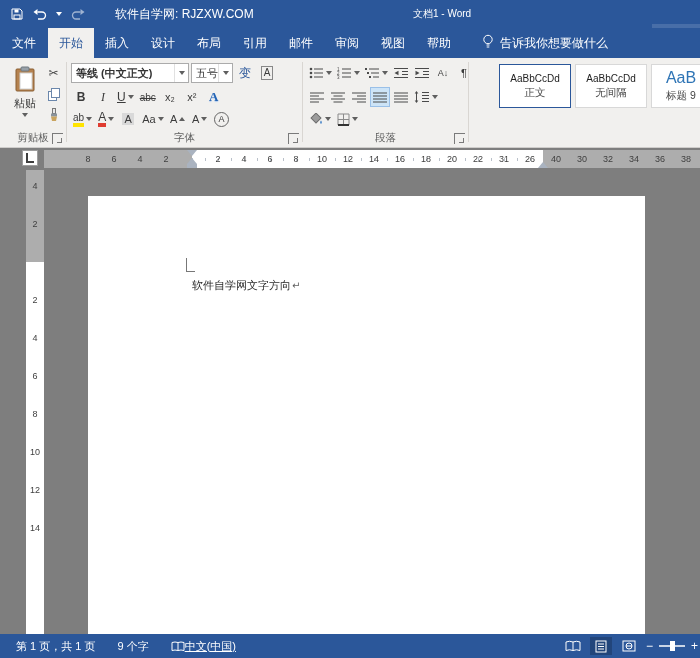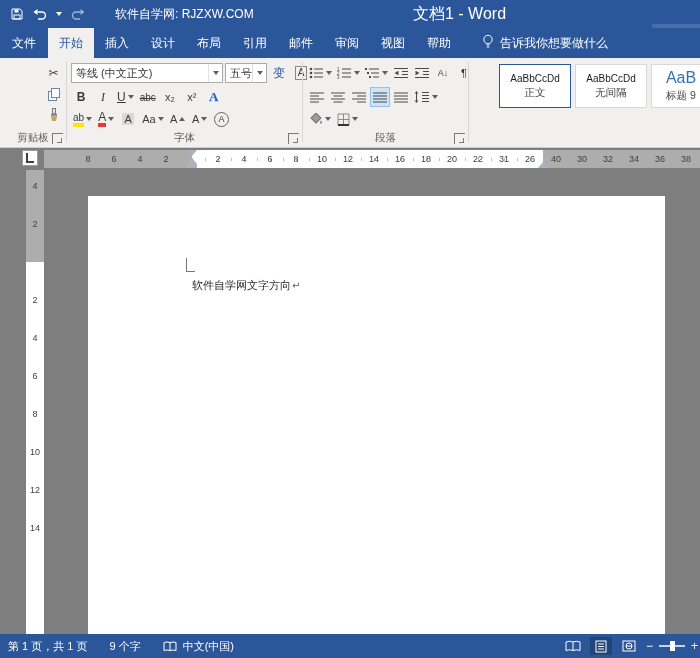--- a/index.html
+++ b/index.html
@@ -4,21 +4,21 @@
 <style>
   html,body{margin:0;padding:0;}
   body{font-family:"Liberation Sans","DejaVu Sans",sans-serif;-webkit-font-smoothing:antialiased;}
   .app{position:relative;width:700px;height:658px;overflow:hidden;background:#7e7e7e;cursor:default;}
 
   
   .titlebar{position:absolute;left:0;top:0;width:700px;height:28px;background:#2b579a;display:flex;align-items:center;color:#fff;}
   .qat{display:flex;align-items:center;gap:9px;padding-left:10px;}
   .qat .ico{display:inline-flex;align-items:center;}
   .doc-label{margin-left:30px;font-size:12px;color:#fff;white-space:nowrap;}
-  .wtitle{position:absolute;left:413px;top:0;line-height:28px;font-size:16px;color:#fff;white-space:nowrap;}
+  .wtitle{position:absolute;left:413px;top:0;line-height:28px;font-size:10px;color:#fff;white-space:nowrap;}
   .signin{position:absolute;right:0;top:0;height:28px;line-height:28px;padding:6px 12px;font-size:12px;background:rgba(255,255,255,.14);margin-top:24px;}
 
   
   .tabrow{position:absolute;left:0;top:28px;width:700px;height:30px;background:#2b579a;display:flex;align-items:stretch;color:#fff;font-size:12px;}
   .ftab{padding:0 12px;line-height:30px;}
   .tabs{display:flex;}
   .tab{padding:0 11px;line-height:30px;white-space:nowrap;}
   .tab.active{background:#f1f0ee;color:#2b579a;}
   .tellme{display:flex;align-items:center;gap:6px;margin-left:20px;white-space:nowrap;}
 
@@ -82,29 +82,29 @@
   .m-fl{position:absolute;left:143px;top:0;width:0;height:0;border-left:5px solid transparent;border-right:5px solid transparent;border-top:6px solid #aab3c0;}
   .m-hang{position:absolute;left:143px;bottom:4px;width:0;height:0;border-left:5px solid transparent;border-right:5px solid transparent;border-bottom:6px solid #aab3c0;}
   .m-box{position:absolute;left:143px;bottom:0;width:10px;height:4px;background:#aab3c0;}
   .m-right{position:absolute;left:494px;bottom:0;width:0;height:0;border-left:5px solid transparent;border-right:5px solid transparent;border-bottom:6px solid #aab3c0;}
   .vruler{position:absolute;left:26px;top:22px;width:18px;bottom:0;background:#adadad;}
   .vr-white{position:absolute;left:0;right:0;top:92px;bottom:0;background:#fff;}
   .vmn{position:absolute;left:0;width:18px;height:12px;line-height:12px;text-align:center;font-size:9px;color:#3f3f3f;}
   .vm1{top:10px;} .vm2{top:48px;}
   .vnums{position:absolute;left:0;top:111px;width:18px;display:flex;flex-direction:column;}
   .vnum{height:38px;line-height:38px;text-align:center;font-size:9px;color:#3f3f3f;}
-  .page{position:absolute;left:88px;top:48px;width:557px;bottom:0;background:#fff;padding-left:20px;}
+  .page{position:absolute;left:88px;top:48px;width:557px;bottom:0;background:#fff;}
   .cmark{position:absolute;left:98px;top:62px;width:8px;height:13px;border-left:1px solid #777;border-bottom:1px solid #777;}
   .docline{position:absolute;left:104px;top:82px;font-size:11px;color:#2b2b2b;white-space:nowrap;}
   .pmark{color:#5f5f5f;font-size:10px;margin-left:1px;}
 
   
   .statusbar{position:absolute;left:0;bottom:0;width:700px;height:24px;background:#2b579a;color:#fff;font-size:11px;display:flex;align-items:center;}
-  .sb-left{display:flex;align-items:center;gap:22px;padding-left:8px;}
-  .sb-lang{display:flex;align-items:center;gap:6px;}
+  .sb-left{display:flex;align-items:center;gap:22px;padding-left:16px;}
+  .sb-lang{display:flex;align-items:center;gap:0;text-decoration:underline;}
   .sb-right{position:absolute;right:2px;top:0;bottom:0;display:flex;align-items:center;gap:6px;}
   .vbtn{width:22px;height:18px;display:flex;align-items:center;justify-content:center;}
   .vbtn.active{background:rgba(0,0,0,.2);}
   .zoomtrack{position:relative;width:26px;height:2px;background:rgba(255,255,255,.75);}
   .zoomhandle{position:absolute;left:11px;top:-4px;width:5px;height:10px;background:#fff;}
   .zglyph{font-size:12px;}
 </style>
 </head>
 <body>
 
@@ -161,20 +161,31 @@
             <path d="M4.5 11 h3 M4.7 13 h2.6" stroke="#fff"></path>
           </svg>
       </span>
       <span>告诉我你想要做什么</span>
     </div>
   </div>
 
   <div class="ribbon">
 
     <div class="group" style="left:0;width:66px;">
+      <div class="pastebtn">
+        <span>
+          <svg width="22" height="26" viewBox="0 0 22 26">
+              <rect x="2" y="3" width="18" height="22" rx="1" fill="#b5824f" stroke="#8a5f33"></rect>
+              <rect x="6" y="7" width="12" height="16" fill="#fff" stroke="#d0d0d0"></rect>
+              <rect x="7" y="1" width="8" height="4" rx="1" fill="#97a0a8" stroke="#6f7880"></rect>
+            </svg>
+        </span>
+        <span>粘贴</span>
+        <span class="cr"></span>
+      </div>
       <div class="smallcol">
         <span class="sbtn">
             <span>✂</span>
           </span>
         <span class="sbtn">
           <svg width="14" height="14" viewBox="0 0 14 14">
               <rect x="1.5" y="4.5" width="8" height="9" fill="#fff" stroke="#6b87ab"></rect>
               <rect x="4.5" y="1.5" width="8" height="9" fill="#fff" stroke="#6b87ab"></rect>
             </svg>
         </span>
@@ -186,21 +197,21 @@
             </svg>
         </span>
       </div>
       <div class="glabel">剪贴板</div>
       <span class="dlaunch"></span>
     </div>
     <div class="gsep" style="left:66px;"></div>
 
     <div class="group" style="left:67px;width:235px;">
       <div class="row r1">
-        <div class="combo" style="width:152px;">
+        <div class="combo" style="width:118px;font-weight:bold;">
           <span class="ctext">等线 (中文正文)</span>
           <span class="czone">
               <span class="cr"></span>
             </span>
         </div>
         <div class="combo" style="width:42px;">
           <span class="ctext">五号</span>
           <span class="czone">
               <span class="cr"></span>
             </span>

